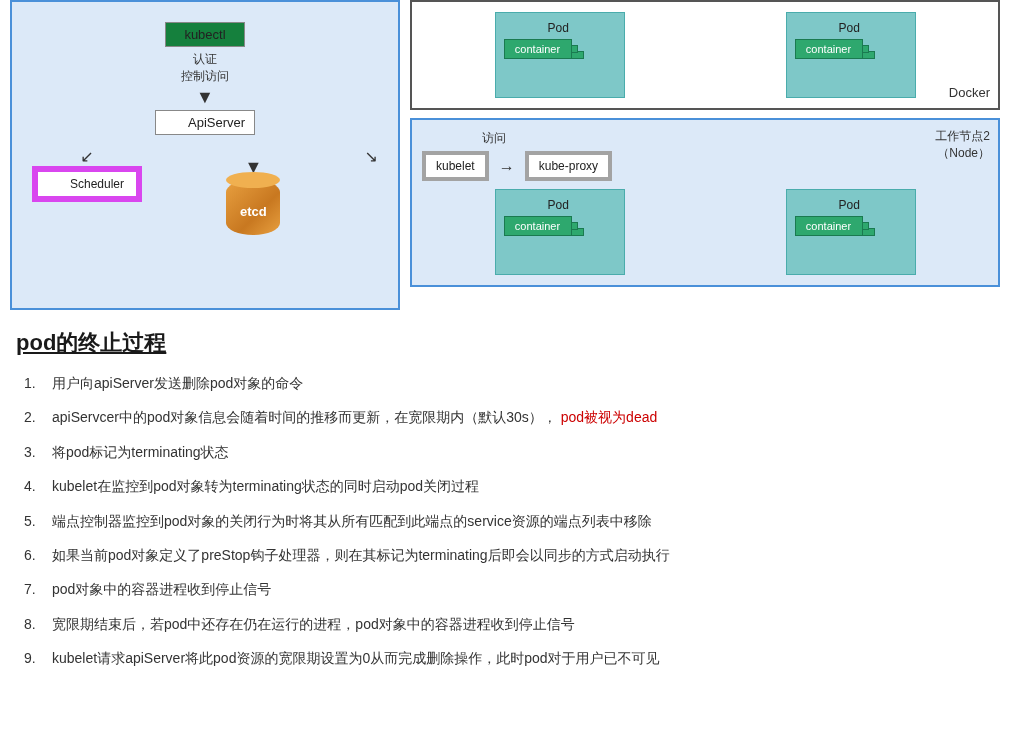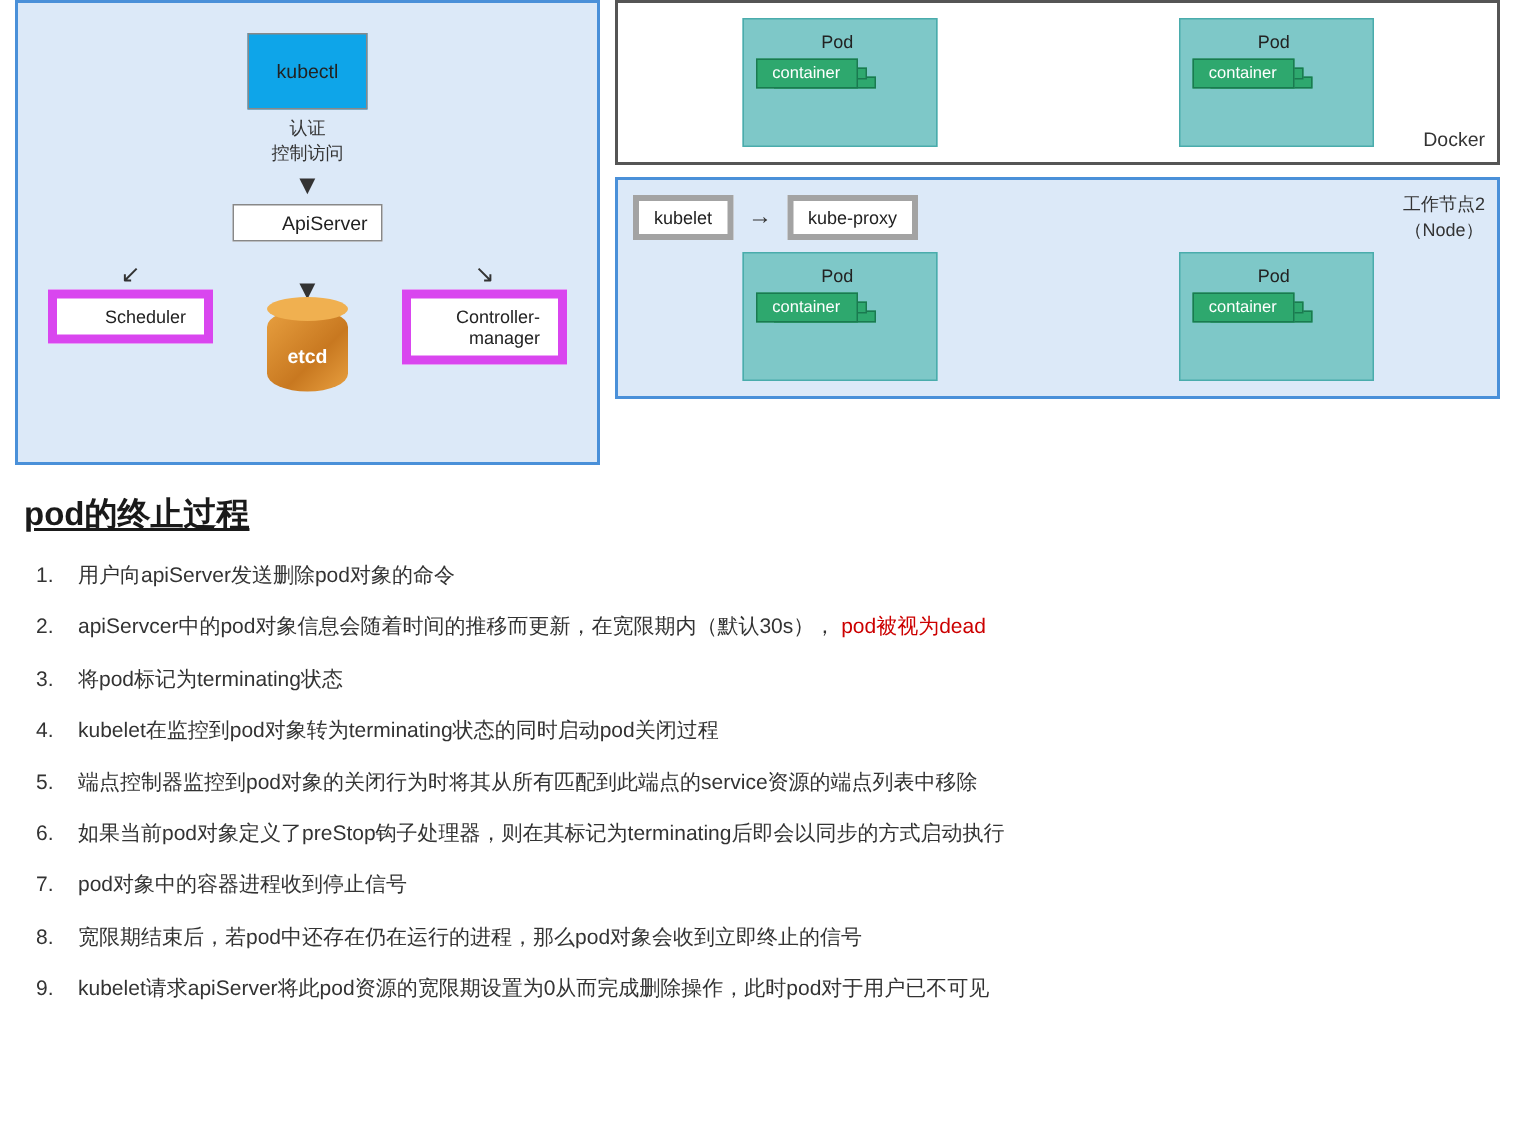--- a/index.html
+++ b/index.html
@@ -32,23 +32,23 @@
       width: 390px;
       flex-shrink: 0;
       border: 2px solid #4a90d9;
       background: #dce9f8;
       padding: 20px 20px 20px 20px;
       position: relative;
       min-height: 310px;
     }
 
     .kubectl-box {
-      background: #0ea5e9;
+      background: #15803d;
       border: 1px solid #888;
-      padding: 17px 16px;
+      padding: 4px 16px;
       text-align: center;
       width: 80px;
       margin: 0 auto 4px auto;
       font-size: 13px;
     }
 
     .auth-label {
       text-align: center;
       font-size: 12px;
       color: #333;
@@ -192,21 +192,21 @@
       padding: 10px;
       position: relative;
     }
 
     .node-label {
       position: absolute;
       right: 8px;
       top: 8px;
       font-size: 12px;
       color: #333;
-      text-align: center;
+      text-align: right;
     }
 
     .fangwen-label {
       font-size: 12px;
       color: #333;
       margin-bottom: 4px;
       margin-left: 60px;
     }
 
     .kubelet-row {
@@ -315,23 +315,20 @@
             <div class="arrow-down">▼</div>
             <div class="etcd-container">
               <div class="etcd-cylinder">
                 <span class="etcd-label">etcd</span>
               </div>
             </div>
           </div>
 
           <div style="display:flex;flex-direction:column;align-items:center;">
             <div style="font-size:16px; color:#333;">↘</div>
-            <div class="controller-box">
-              <span>Controller-manager</span>
-            </div>
           </div>
         </div>
 
       </div>
     </div>
 
     <div class="right-panels">
 
       <div class="docker-panel">
         <div class="pod-row">
@@ -354,20 +351,21 @@
             </div>
           </div>
 
         </div>
         <div class="docker-label">Docker</div>
       </div>
 
       <div class="node-panel">
         <div class="node-label">工作节点2<br>（Node）</div>
 
+        <div class="fangwen-label">访问</div>
         <div class="kubelet-row">
           <div class="kubelet-box">
             <span>kubelet</span>
           </div>
           <div class="access-arrow">→</div>
           <div class="kubeproxy-box">
             <span>kube-proxy</span>
           </div>
         </div>
 
@@ -436,21 +434,21 @@
         <span class="list-text">如果当前pod对象定义了preStop钩子处理器，则在其标记为terminating后即会以同步的方式启动执行</span>
       </div>
 
       <div class="list-item">
         <span class="list-num">7.</span>
         <span class="list-text">pod对象中的容器进程收到停止信号</span>
       </div>
 
       <div class="list-item">
         <span class="list-num">8.</span>
-        <span class="list-text">宽限期结束后，若pod中还存在仍在运行的进程，那么pod对象会收到立即终止的信号</span>
+        <span class="list-text">宽限期结束后，若pod中还存在仍在运行的进程，pod对象中的容器进程收到停止信号</span>
       </div>
 
       <div class="list-item">
         <span class="list-num">9.</span>
         <span class="list-text">kubelet请求apiServer将此pod资源的宽限期设置为0从而完成删除操作，此时pod对于用户已不可见</span>
       </div>
 
     </div>
   </div>
 

